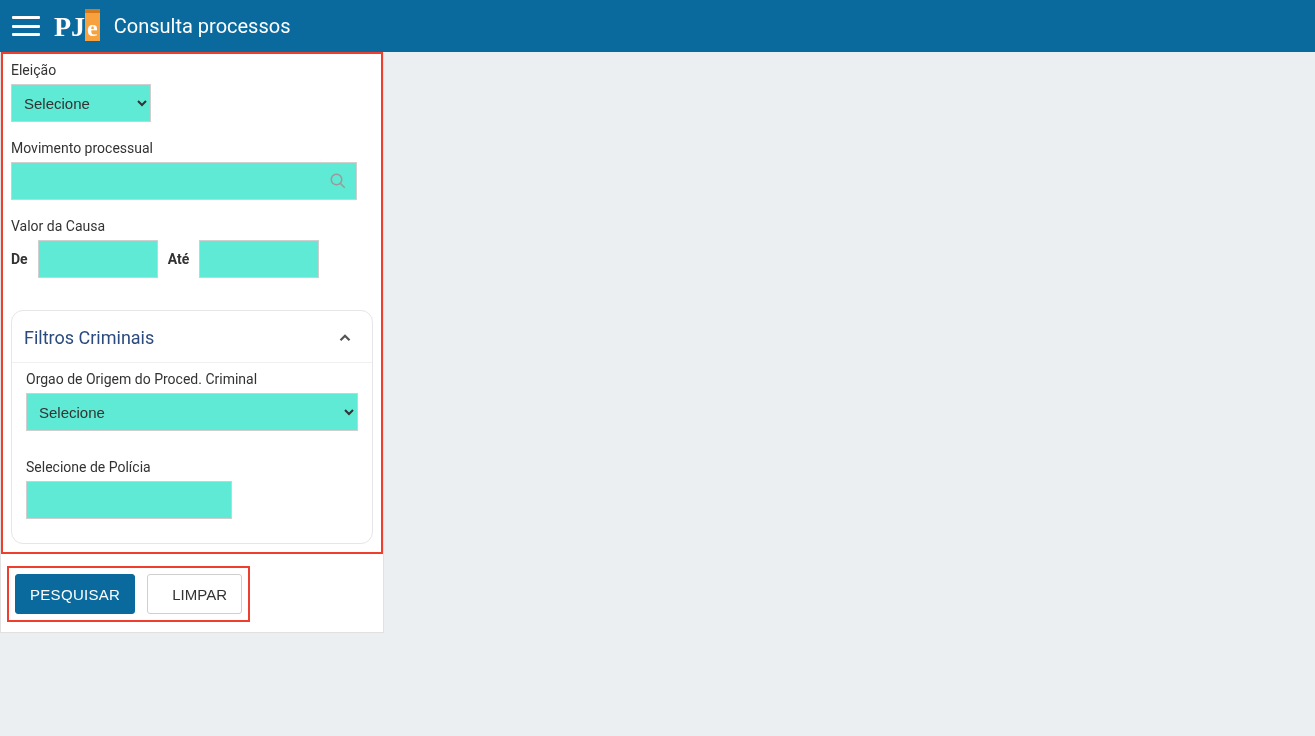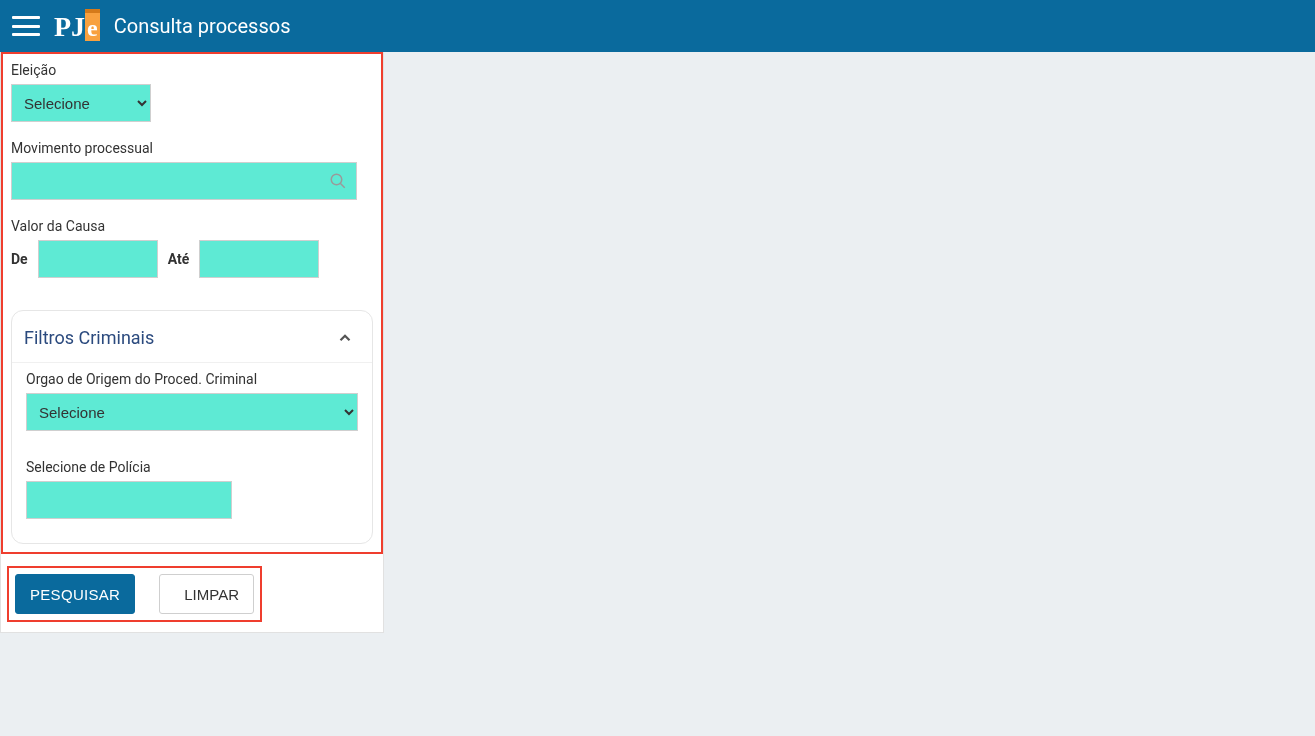--- a/index.html
+++ b/index.html
@@ -15,21 +15,21 @@
   .logo .e-wrap { position: relative; display:inline-block; }
   .logo .e-box { display:inline-block; background:#f8a13f; padding:0 2px; line-height:1; border-top:4px solid #d47a1a; }
   .logo .e { color:#fff; font-size:24px; }
   .app-title { font-size: 20px; font-weight: 400; color: #fff; }
 
   .content { padding: 0; }
   .panel { width: 384px; background: #fff; border: 1px solid #e1e1e1; border-top: none; padding: 0; }
   .panel-inner { padding: 0; }
 
   .highlight-main { border: 2px solid #ef3e2e; margin: 0; padding: 8px 8px 8px 8px; }
-  .highlight-buttons { border: 2px solid #ef3e2e; margin: 4px 0 0 0; padding: 6px 6px; display: inline-flex; gap: 24px; align-items: center; }
+  .highlight-buttons { border: 2px solid #ef3e2e; margin: 4px 0 0 0; padding: 6px 6px; display: inline-flex; gap: 12px; align-items: center; }
 
   .field-block { margin-bottom: 18px; }
   .field-label { font-weight: 400; font-size: 14px; color: #333; margin-bottom: 6px; display: block; }
   select, input[type="text"] { border: 1px solid #cfcfcf; height: 38px; padding: 4px 8px; font-size: 15px; color: #333; background: #5eead4; }
   select { width: 140px; }
   .valor-row { display: flex; align-items: center; gap: 10px; }
   .valor-row .mini-label { font-weight: 700; font-size: 14px; }
   .valor-row input { width: 120px; }
 
   .search-wrap { position: relative; width: 346px; }

